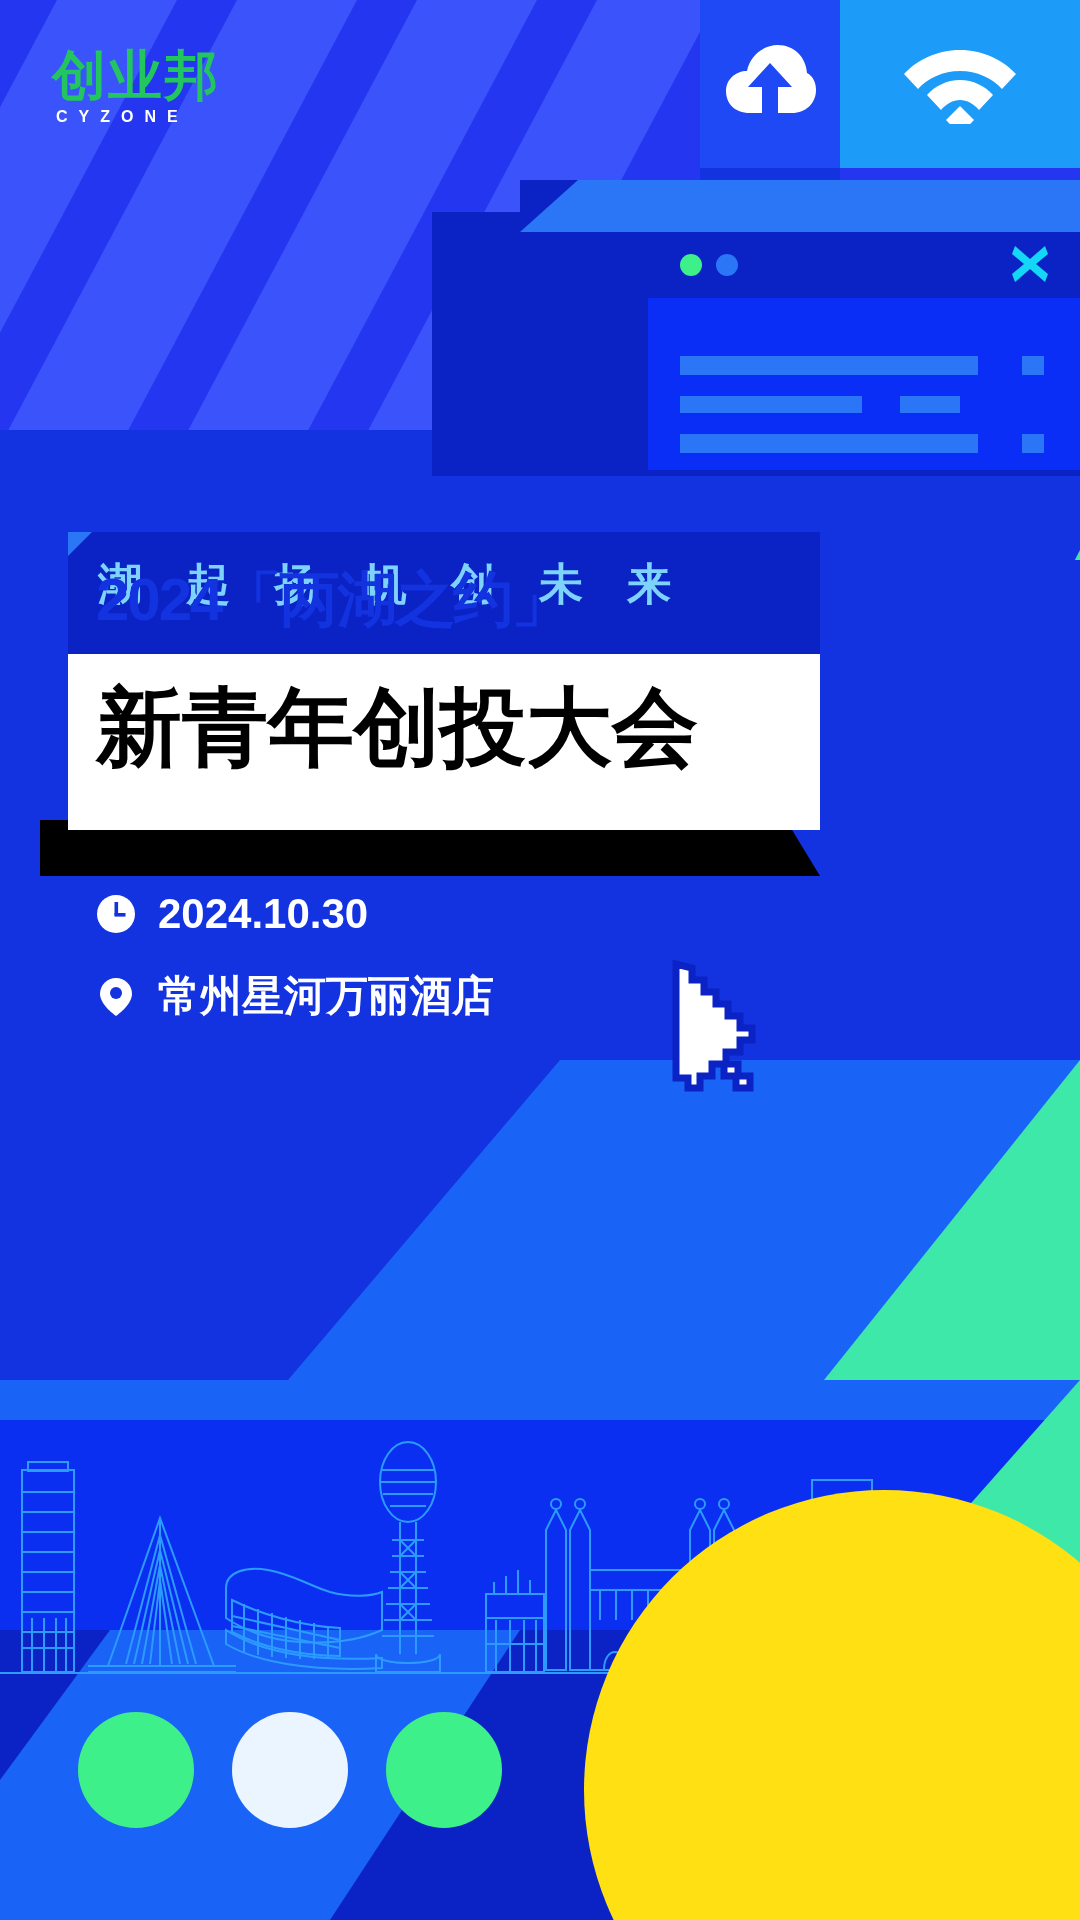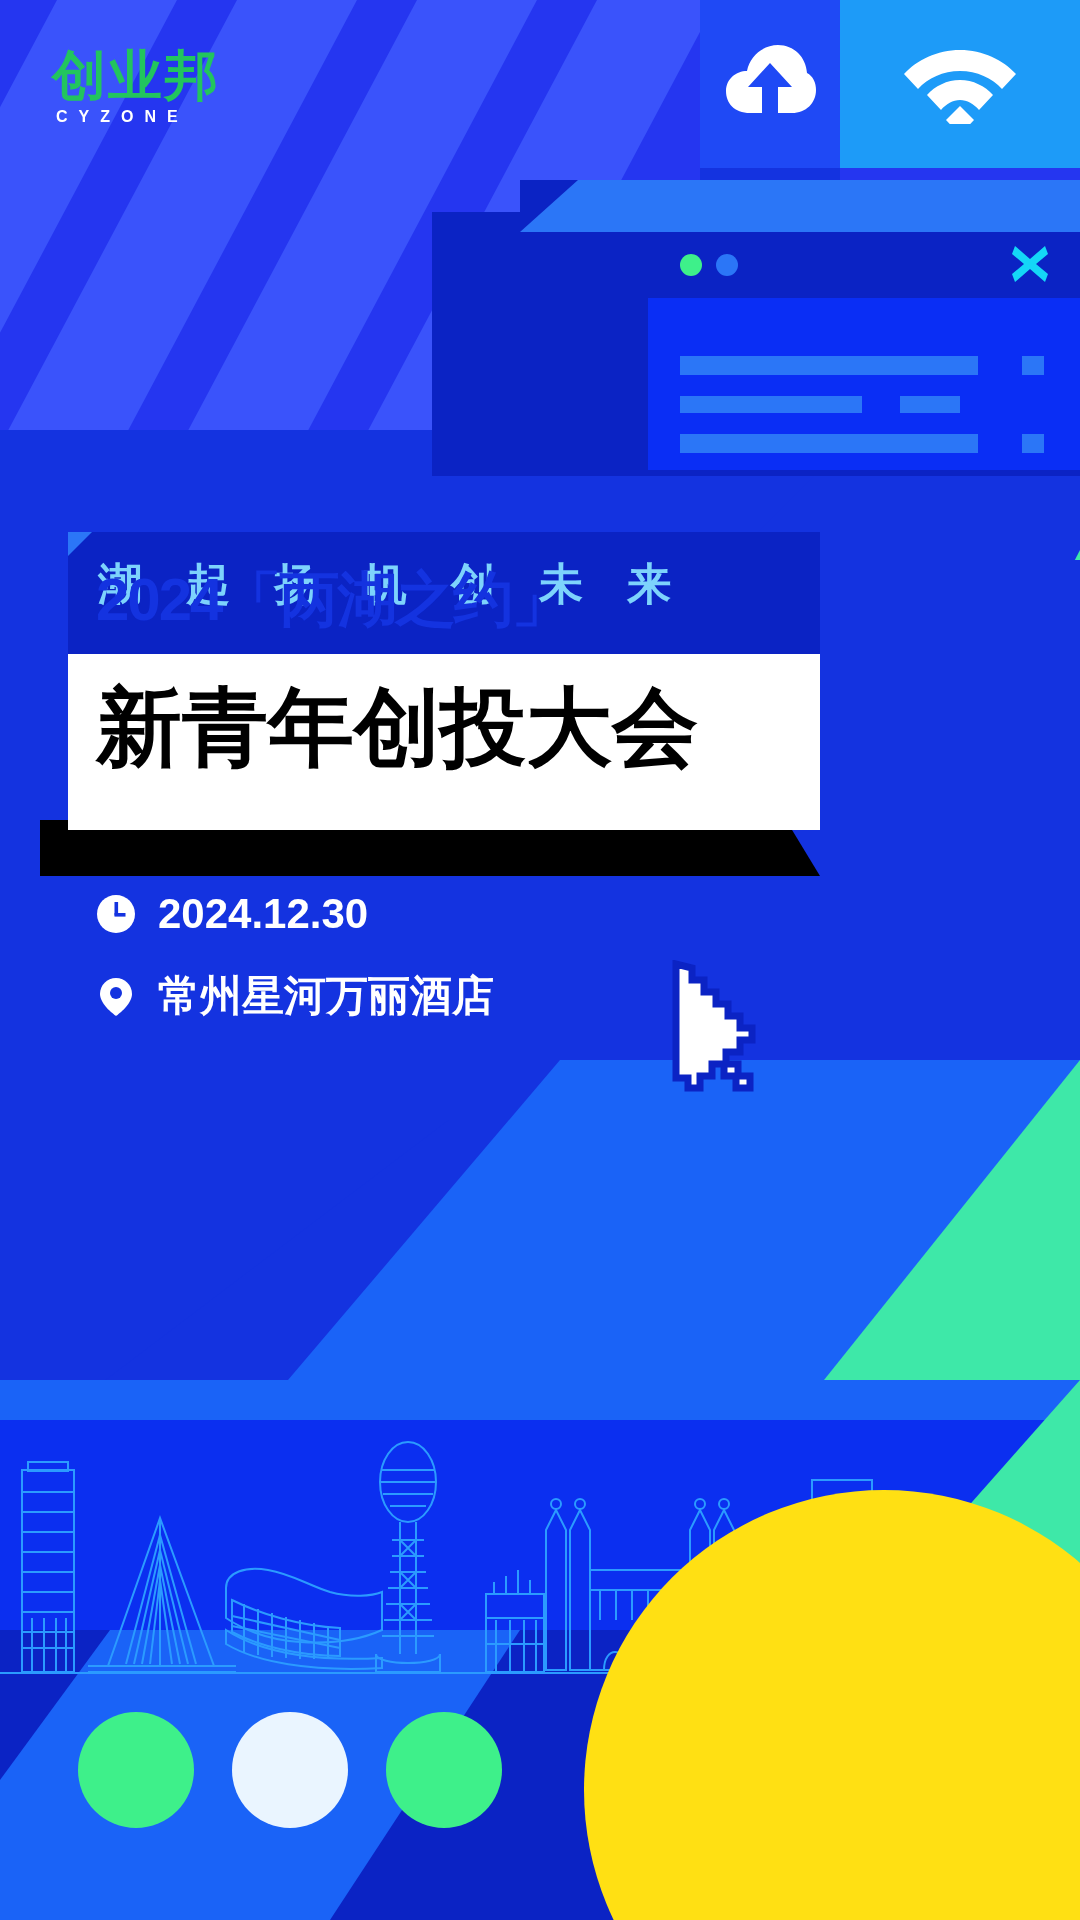--- a/index.html
+++ b/index.html
@@ -251,21 +251,21 @@
   <div class="hl2" style="top:684px;">新青年创投大会</div>
 
   <div class="meta meta-date" style="top:890px;">
     <span class="meta-ico">
       <svg width="40" height="40" viewBox="0 0 40 40">
         <circle cx="20" cy="20" r="19" fill="#ffffff"></circle>
         <rect x="18.5" y="8" width="3.6" height="13.5" fill="#1433e0"></rect>
         <rect x="18.5" y="19" width="11" height="3.6" fill="#1433e0"></rect>
       </svg>
     </span>
-    <span>2024.12.30</span>
+    <span>2024.10.30</span>
   </div>
 
   <div class="meta meta-loc" style="top:968px;">
     <span class="meta-ico">
       <svg width="40" height="40" viewBox="0 0 40 40">
         <path d="M20 2 C11 2 4 9 4 18 C4 29 20 40 20 40 C20 40 36 29 36 18 C36 9 29 2 20 2 Z" fill="#ffffff"></path>
         <circle cx="20" cy="17" r="6" fill="#1433e0"></circle>
       </svg>
     </span>
     <span>常州星河万丽酒店</span>

